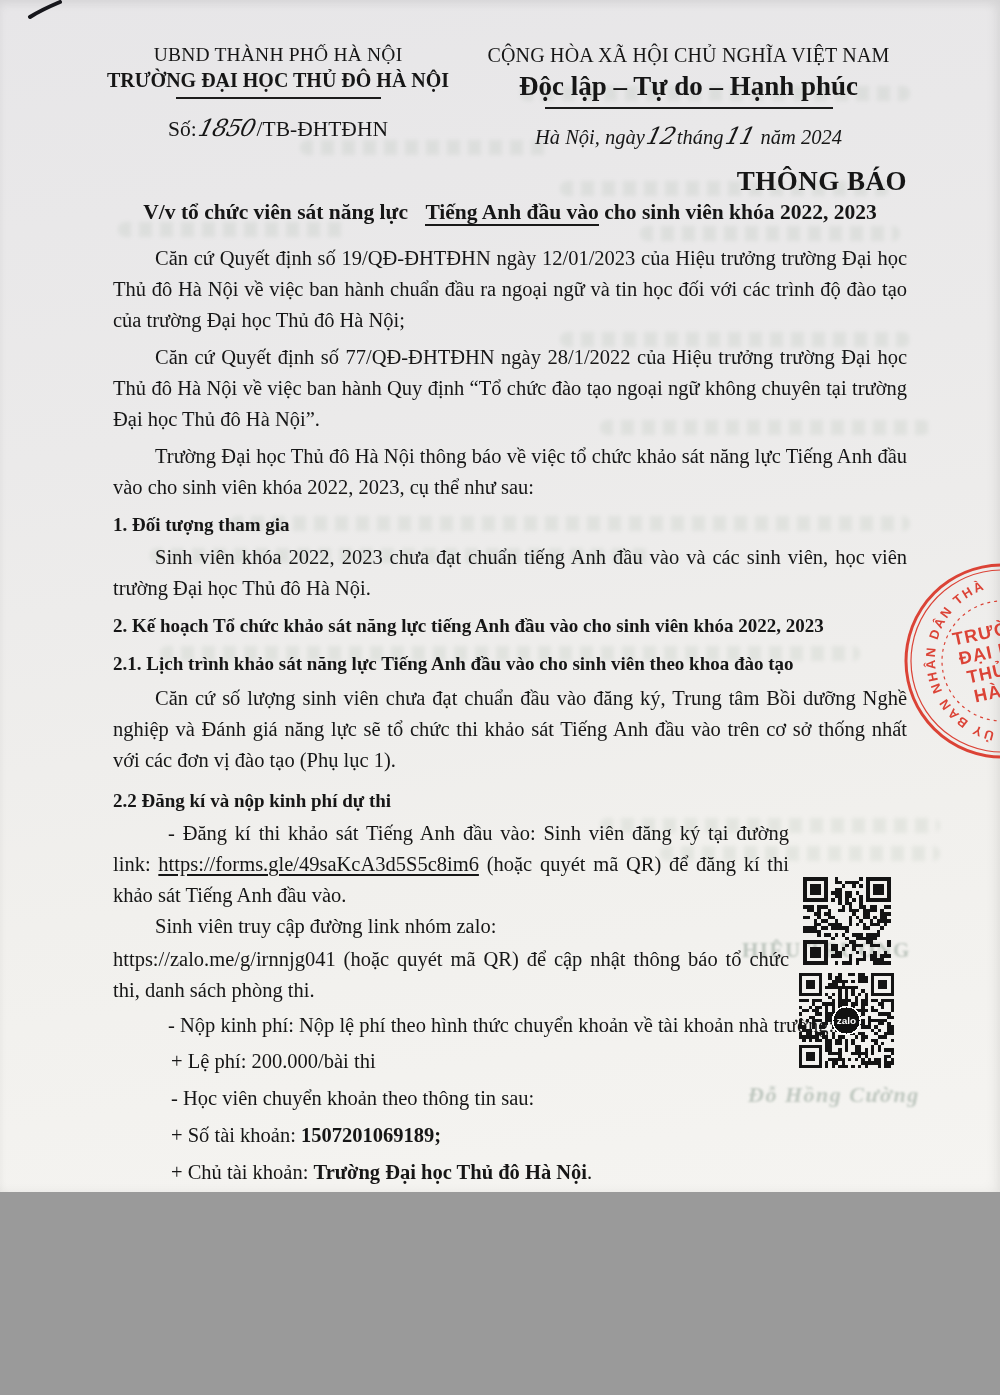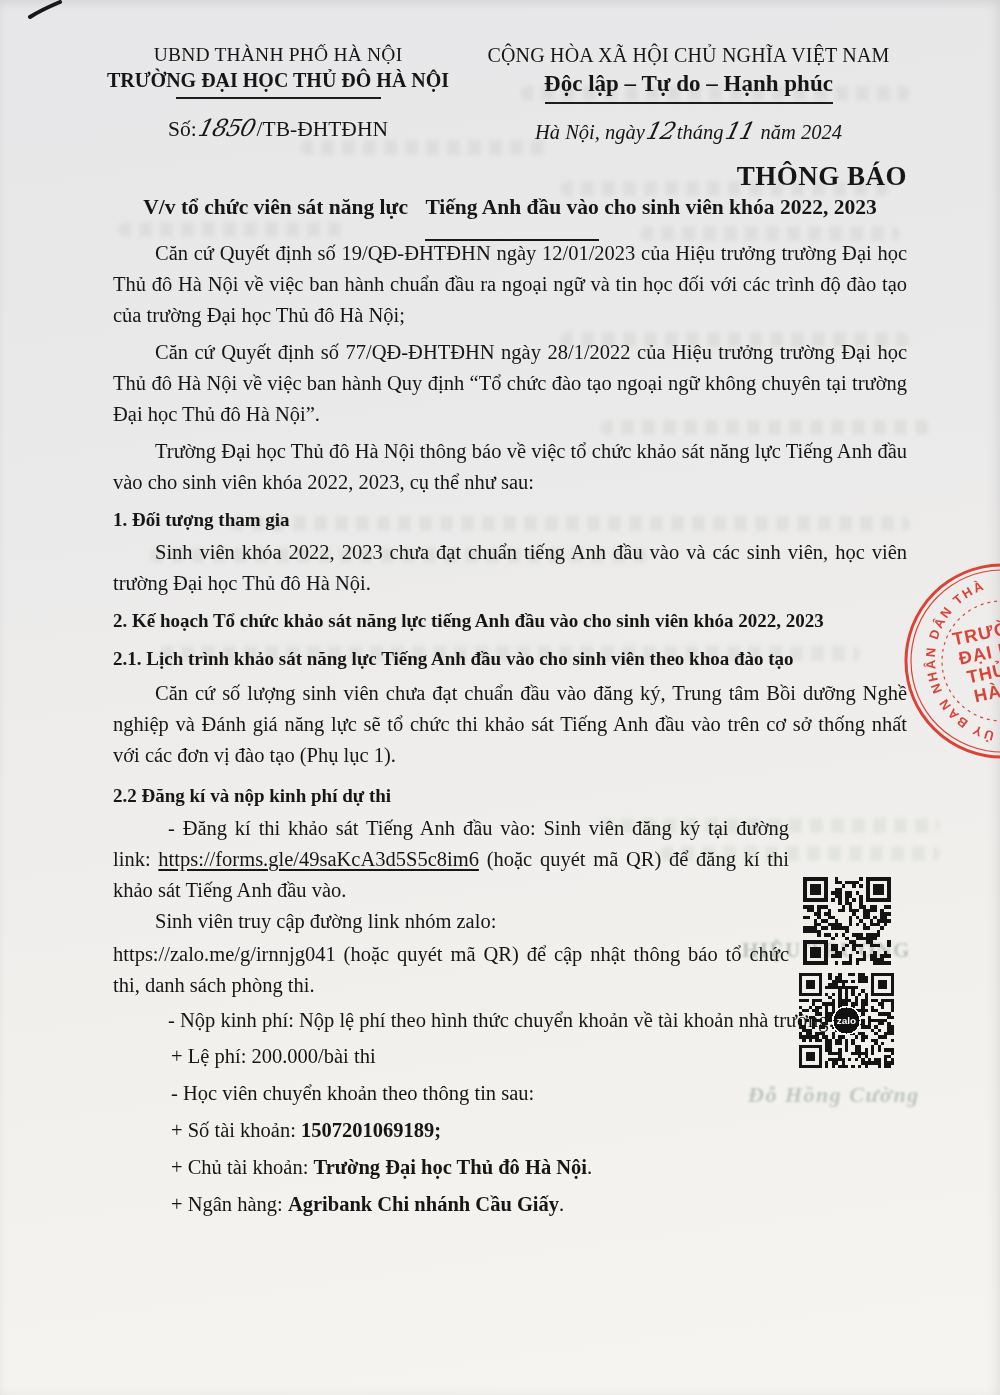--- a/index.html
+++ b/index.html
@@ -1,41 +1,41 @@
 <!DOCTYPE html>
 <html><head>
 <meta charset="utf-8">
 <style>
   html,body{margin:0;padding:0;background:#9a9a9a;}
   .page{
-    position:relative;width:1000px;height:1395px;overflow:hidden;
+    position:relative;width:1000px;height:1192px;overflow:hidden;
     background:linear-gradient(172deg,#e7e6e8 0%,#ebeaea 35%,#f1f0ed 70%,#f5f4f1 100%);
     box-shadow:inset -5px 0 12px rgba(0,0,0,.05), inset 0 5px 10px rgba(0,0,0,.045);
     font-family:"Liberation Serif","DejaVu Serif",serif;color:#161616;
   }
   .content{padding:44px 93px 0 113px;position:relative;}
   
   .hdr{display:flex;align-items:flex-start;}
   .hleft{width:360px;margin-left:-15px;text-align:center;flex:none;}
   .hright{flex:1;text-align:center;margin-right:-12px;}
   .h-line1{font-size:19.5px;letter-spacing:.2px;}
   .h-line2{font-size:20px;font-weight:bold;white-space:nowrap;margin-top:3px;}
   .rule{height:2px;background:#1c1c1c;margin:5px auto 0;}
   .rule.l{width:205px;}
   .rule.r{width:288px;}
   .so-line{margin-top:15px;font-size:21.5px;}
   .rep-line1{font-size:20px;font-weight:normal;white-space:nowrap;letter-spacing:.2px;}
-  .slogan{font-size:23px;font-weight:bold;margin-top:4px;}
+  .slogan{font-size:27px;font-weight:bold;margin-top:4px;}
   .date-line{margin-top:13px;font-size:20.5px;font-style:italic;white-space:nowrap;}
   .hw{display:inline-block;font-style:italic;font-size:23.5px;transform:skewX(-14deg);
       font-family:"DejaVu Serif",serif;letter-spacing:-1px;padding:0 2px;font-weight:500;}
   
   .title{margin-top:16px;text-align:right;font-size:27px;font-weight:bold;letter-spacing:.5px;}
   .subtitle{margin-top:3px;text-align:center;font-size:21.5px;font-weight:bold;white-space:nowrap;}
-  .u-phrase{border-bottom:2.5px solid #191919;padding-bottom:20px;margin-left:12px;}
+  .u-phrase{border-bottom:2.5px solid #191919;padding-bottom:0;margin-left:12px;}
   
   .p{margin:0;font-size:20.5px;line-height:31px;text-align:justify;text-indent:42px;}
   .it{}
   .hd{margin:0;font-size:19px;line-height:31px;font-weight:bold;text-align:left;text-indent:0;}
   .ind55{text-indent:55px;}
   .ind58{text-indent:58px;}
   .noind{text-indent:0;}
   .narrow{margin-right:118px;}
   .b{font-weight:bold;}
   .ulink{text-decoration:underline;text-underline-offset:3px;}

